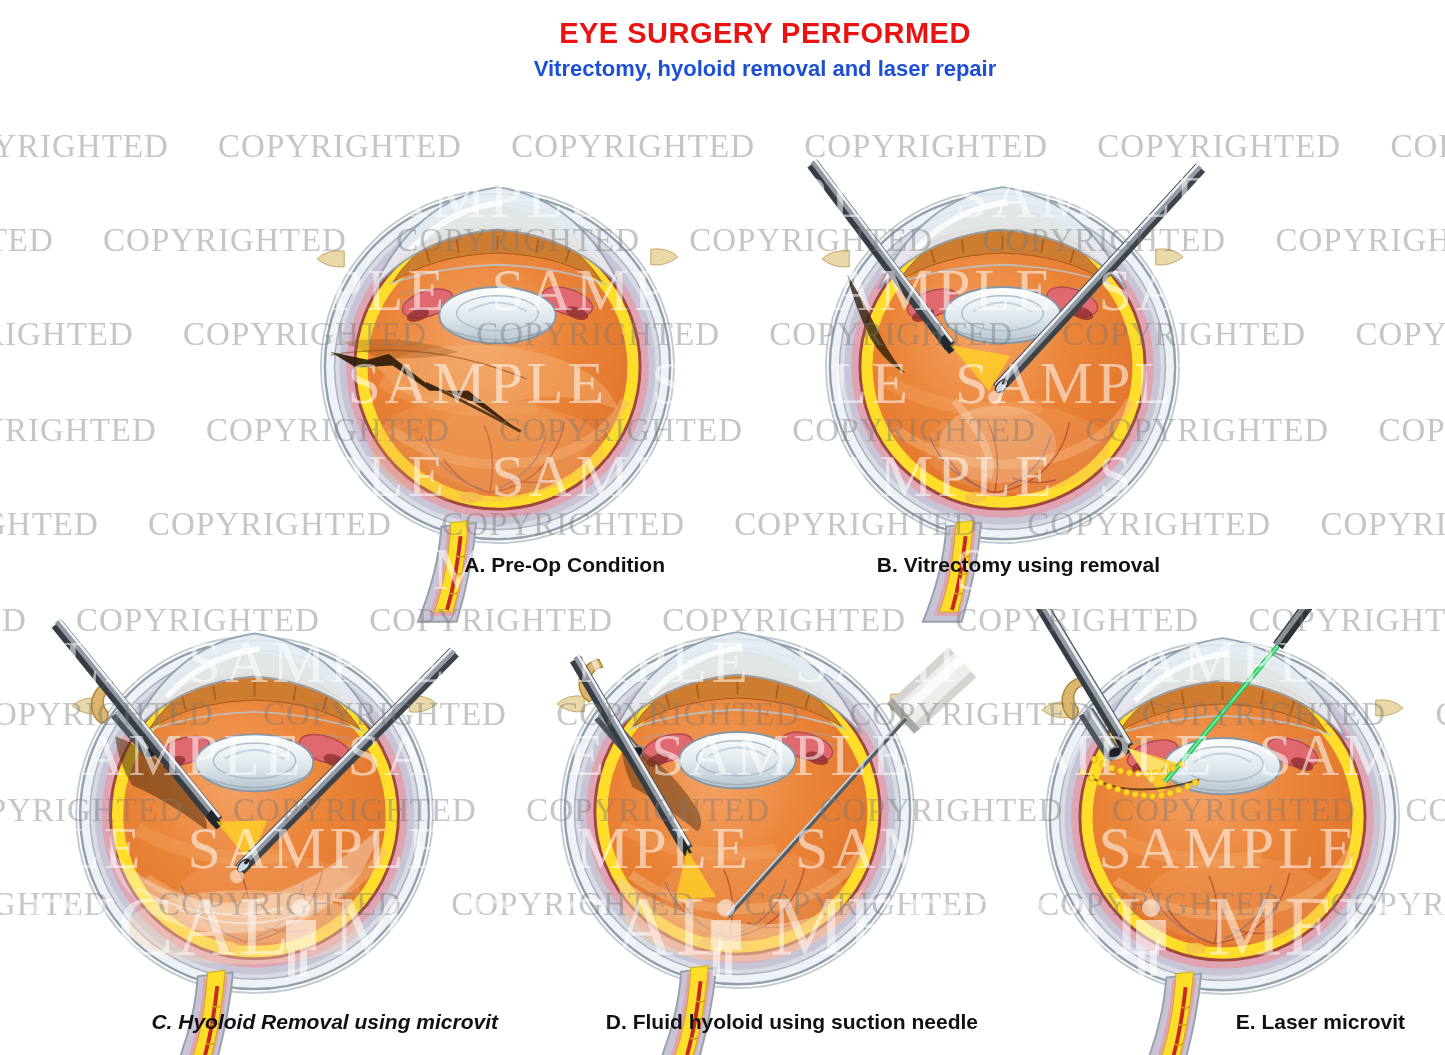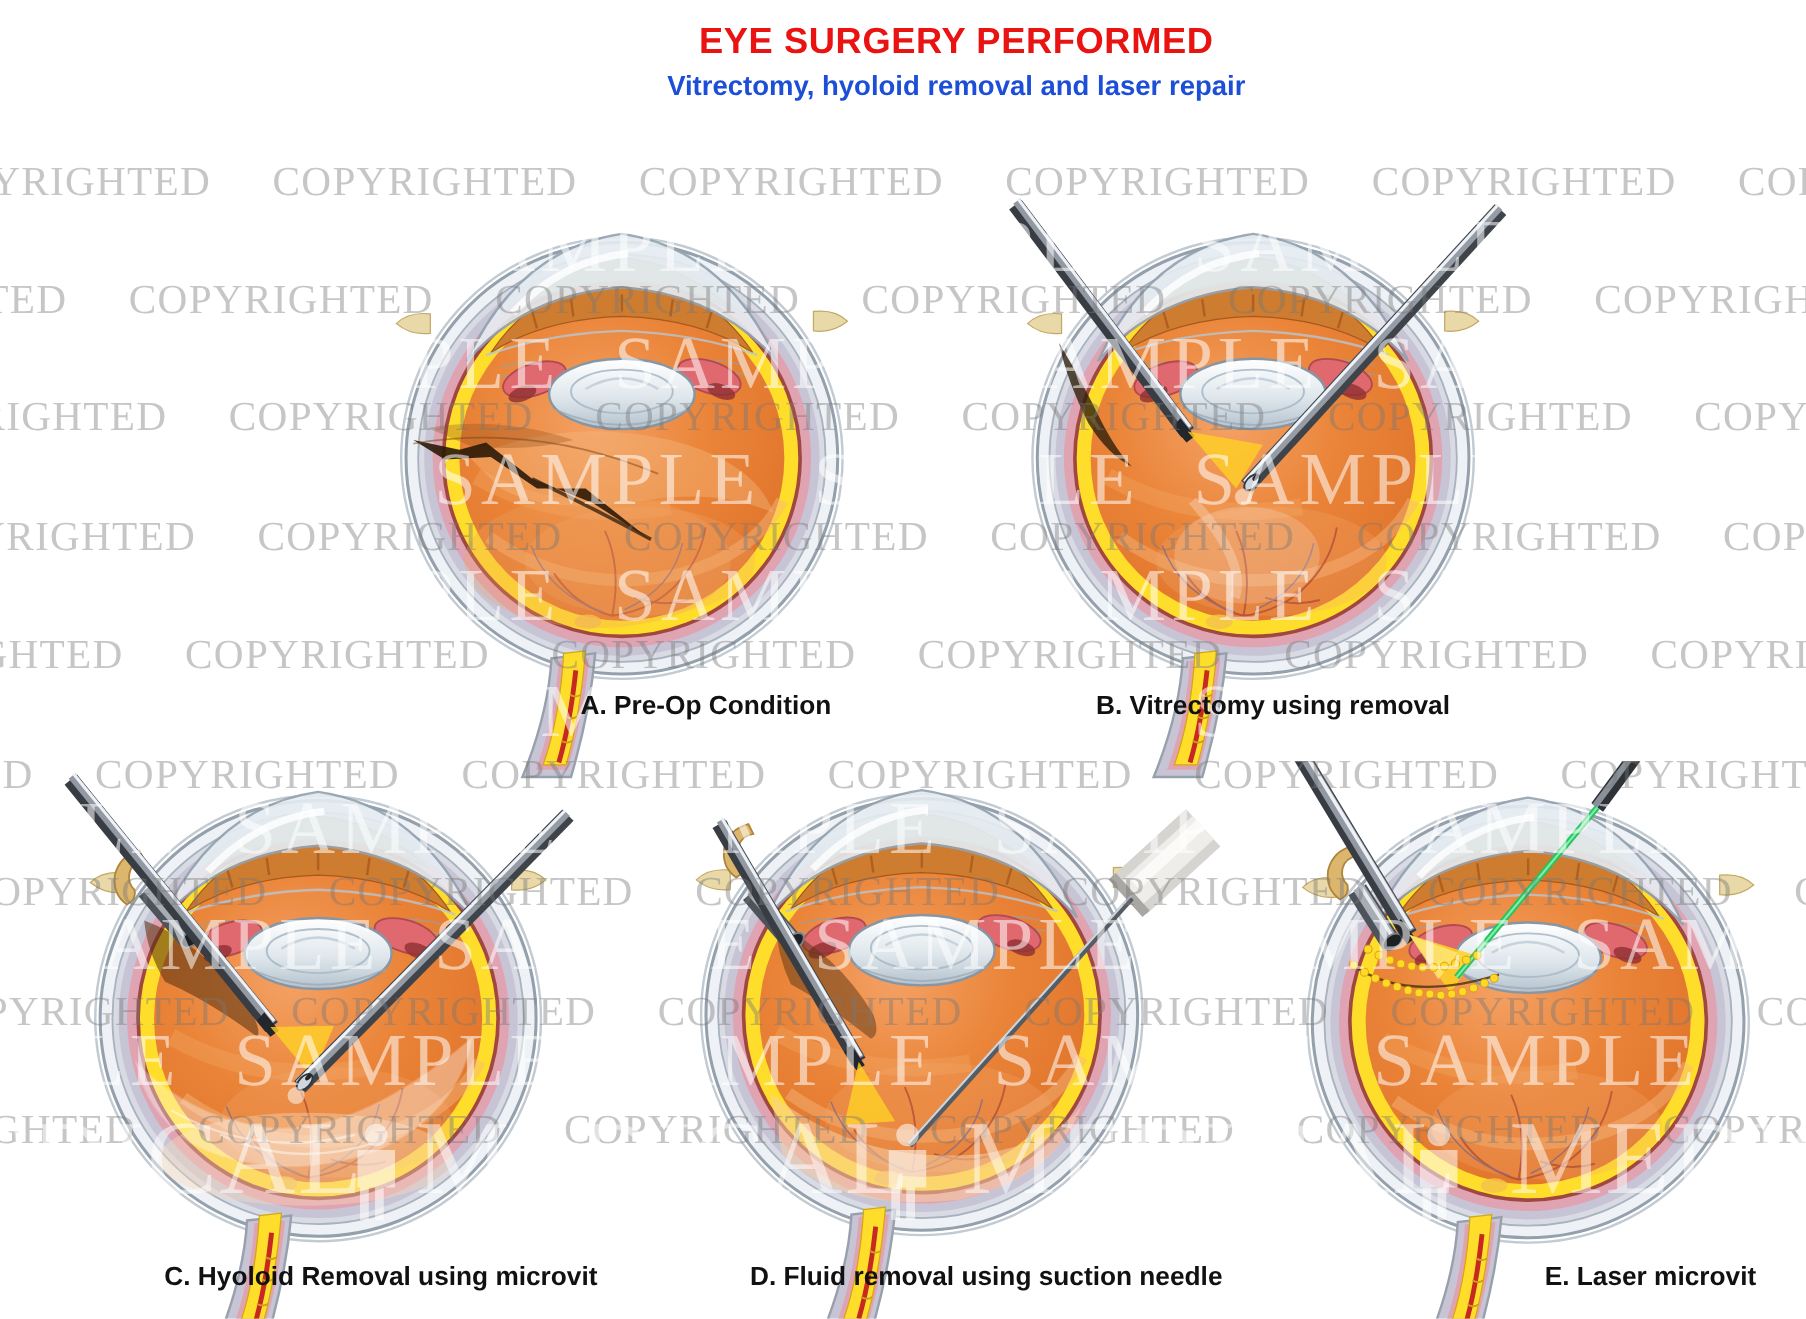--- a/index.html
+++ b/index.html
@@ -12,21 +12,21 @@
   
   .panel-svg{position:absolute;z-index:5;}
   #svg-a{left:284px;top:158px;width:427px;height:485px;}
   #svg-b{left:789px;top:158px;width:427px;height:485px;}
   #svg-c{left:39px; top:604px;width:431px;height:490px;}
   #svg-d{left:524px;top:603px;width:456px;height:485px;}
   #svg-e{left:1009px;top:609px;width:427px;height:485px;}
   .caption{position:absolute;z-index:45;font-size:21px;font-weight:bold;color:#111111;text-align:right;}
   #cap-a{left:265px;top:553px;width:400px;}
   #cap-b{left:760px;top:553px;width:400px;}
-  #cap-c{left:28px;top:1010px;width:450px;}
+  #cap-c{left:48px;top:1010px;width:450px;font-style:italic;}
   #cap-d{left:528px;top:1010px;width:450px;}
   #cap-e{left:1005px;top:1010px;width:400px;}
   
   .wm-layer{position:absolute;left:0;top:0;width:1445px;height:1055px;pointer-events:none;overflow:hidden;}
   #wm-gray{z-index:20;}
   #wm-white{z-index:25;}
   .wm-row{position:absolute;white-space:nowrap;}
   .wm-gray-row{font-family:"Liberation Serif",serif;font-size:33px;letter-spacing:1px;
                word-spacing:40px;color:rgba(120,120,120,0.42);}
   .wm-white-row{font-family:"Liberation Serif",serif;font-size:60px;letter-spacing:4px;
@@ -272,21 +272,21 @@
           <circle cx="160" cy="167" r="3.3"></circle>
         <circle cx="169" cy="164" r="3.3"></circle>
           <circle cx="178" cy="160" r="3.3"></circle>
       </g>
     </g>
   </svg>
 
   <div id="cap-a" class="caption">A. Pre-Op Condition</div>
   <div id="cap-b" class="caption">B. Vitrectomy using removal</div>
   <div id="cap-c" class="caption">C. Hyoloid Removal using microvit</div>
-  <div id="cap-d" class="caption">D. Fluid removal using suction needle</div>
+  <div id="cap-d" class="caption">D. Fluid hyoloid using suction needle</div>
   <div id="cap-e" class="caption">E. Laser microvit</div>
 
   <div id="wm-gray" class="wm-layer">
       <div class="wm-row wm-gray-row" style="left: -75px; top: 128px;">COPYRIGHTED COPYRIGHTED COPYRIGHTED COPYRIGHTED COPYRIGHTED COPYRIGHTED COPYRIGHTED</div>
       <div class="wm-row wm-gray-row" style="left: -190px; top: 222px;">COPYRIGHTED COPYRIGHTED COPYRIGHTED COPYRIGHTED COPYRIGHTED COPYRIGHTED COPYRIGHTED</div>
       <div class="wm-row wm-gray-row" style="left: -110px; top: 316px;">COPYRIGHTED COPYRIGHTED COPYRIGHTED COPYRIGHTED COPYRIGHTED COPYRIGHTED COPYRIGHTED</div>
       <div class="wm-row wm-gray-row" style="left: -87px; top: 412px;">COPYRIGHTED COPYRIGHTED COPYRIGHTED COPYRIGHTED COPYRIGHTED COPYRIGHTED COPYRIGHTED</div>
       <div class="wm-row wm-gray-row" style="left: -145px; top: 506px;">COPYRIGHTED COPYRIGHTED COPYRIGHTED COPYRIGHTED COPYRIGHTED COPYRIGHTED COPYRIGHTED</div>
       <div class="wm-row wm-gray-row" style="left: -217px; top: 602px;">COPYRIGHTED COPYRIGHTED COPYRIGHTED COPYRIGHTED COPYRIGHTED COPYRIGHTED COPYRIGHTED</div>
       <div class="wm-row wm-gray-row" style="left: -30px; top: 696px;">COPYRIGHTED COPYRIGHTED COPYRIGHTED COPYRIGHTED COPYRIGHTED COPYRIGHTED COPYRIGHTED</div>

